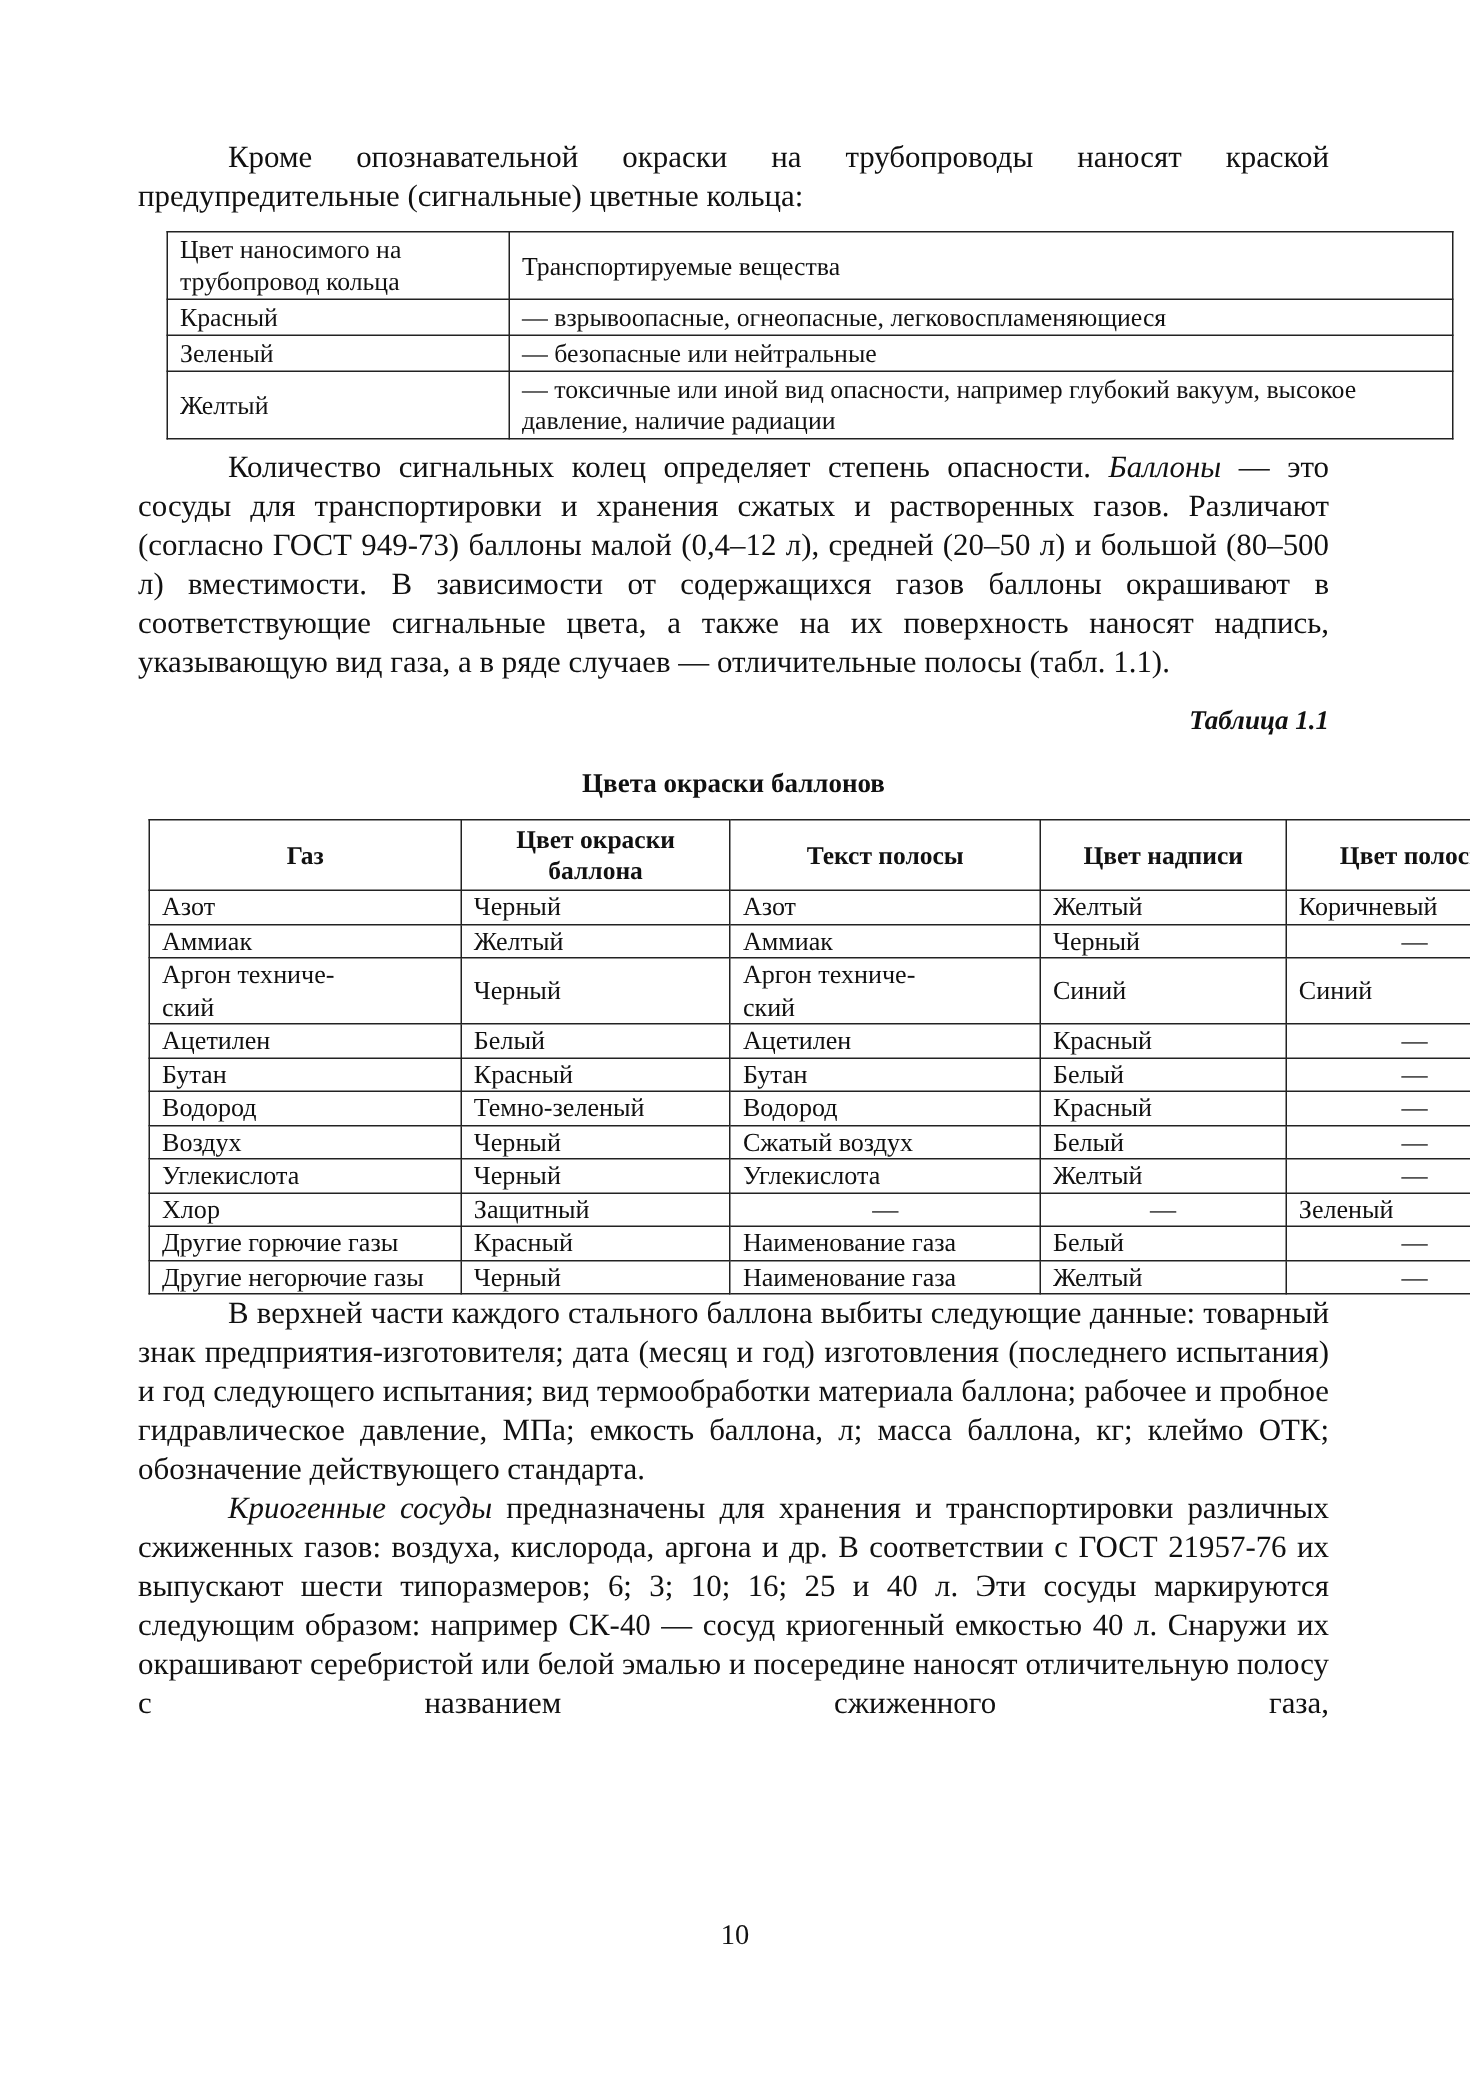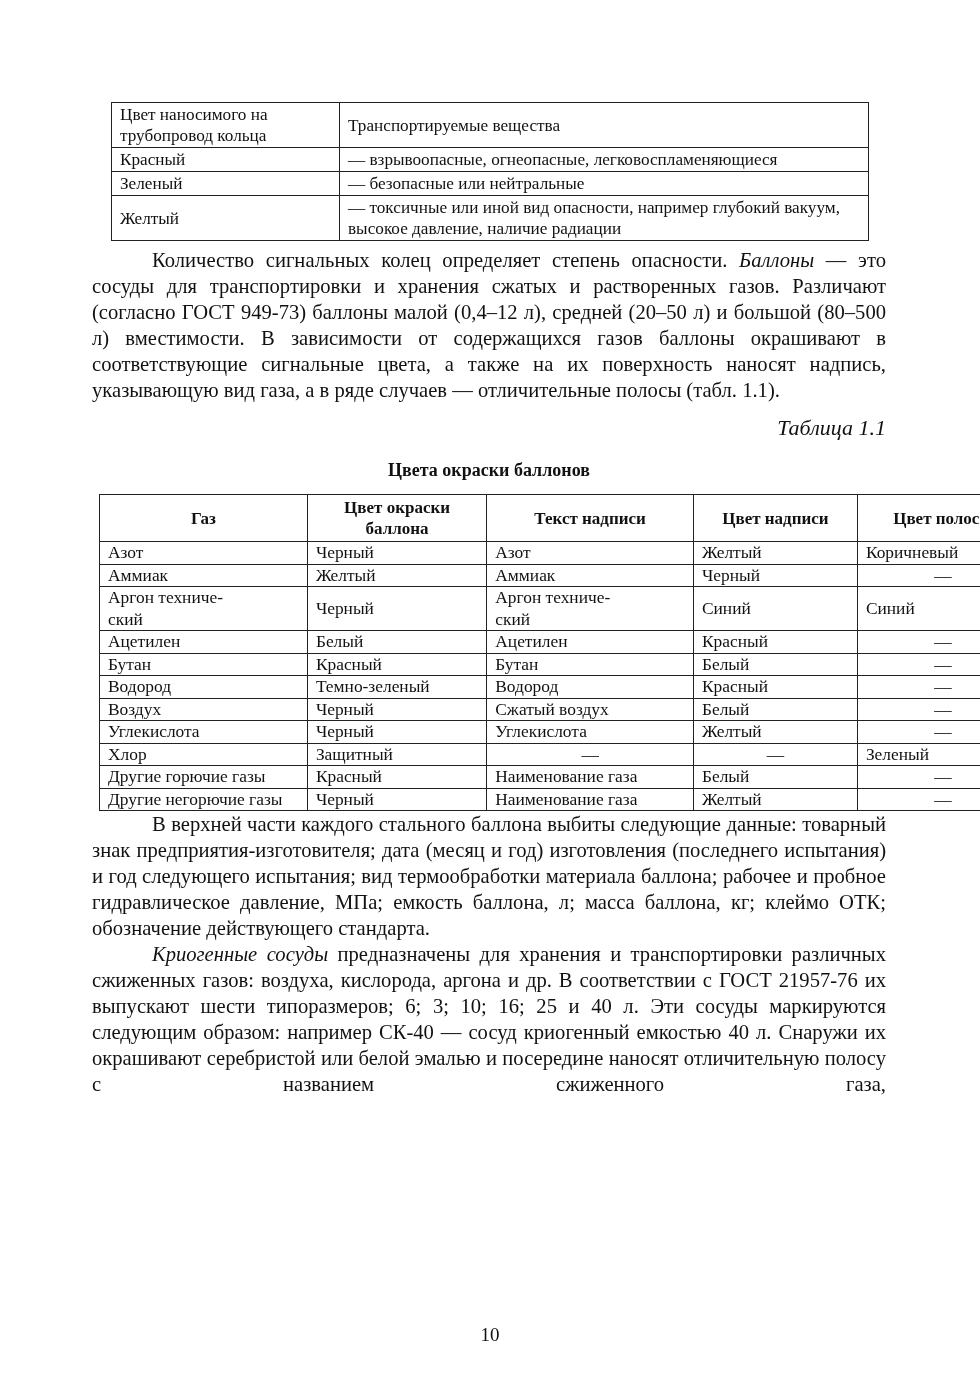--- a/index.html
+++ b/index.html
@@ -10,47 +10,48 @@
   }
   .page { position: absolute; left: 92px; top: 92px; width: 794px; }
   p.para {
     margin: 0; font-size: 20.6px; line-height: 26px; text-align: justify;
     text-indent: 60px; letter-spacing: 0px;
   }
   p.para.last-line-justify { text-align-last: justify; }
   i { font-style: italic; }
 
   table.t1 {
-    border-collapse: collapse; margin: 10px 0 5px 19px; width: 758px;
+    border-collapse: collapse; margin: 10px 0 5px 19px; width: 858px;
     font-size: 17.2px; line-height: 21px;
   }
   table.t1 td { border: 1.3px solid #222; padding: 1px 8px; vertical-align: middle; }
   table.t1 td.c1 { width: 211px; }
 
-  .tbl-num { text-align: right; font-style: italic; font-size: 22px; margin-top: 14px; line-height: 22px; }
+  .tbl-num { text-align: right; font-style: italic; font-size: 18px; margin-top: 14px; line-height: 22px; font-weight: bold; }
   .tbl-title { text-align: center; font-weight: bold; font-size: 18px; margin-top: 21px; margin-bottom: 14px; line-height: 20px; }
 
   table.t2 {
     border-collapse: collapse; margin-left: 7px; width: 930px;
     font-size: 17.4px; line-height: 21.5px;
   }
   table.t2 td, table.t2 th { border: 1.3px solid #222; padding: 0 8px; vertical-align: middle; text-align: left; font-weight: normal; }
   table.t2 th { font-weight: bold; text-align: center; font-size: 17px; line-height: 21px; padding: 2px 6px; }
   table.t2 td.dash { text-align: center; }
   table.t2 col.a { width: 175px; } table.t2 col.b { width: 151px; } table.t2 col.c { width: 174px; }
   table.t2 col.d { width: 138px; } table.t2 col.e { width: 144px; }
 
   .after-table { margin-top: 14px; }
-  .page-num { position: absolute; left: 0; width: 980px; top: 1324px; text-align: center; font-size: 19px; }
+  .page-num { position: absolute; left: 0; width: 980px; top: 1280px; text-align: center; font-size: 19px; }
 </style>
 </head>
 <body>
 
 <div class="page">
 
+  <p class="para">Кроме опознавательной окраски на трубопроводы наносят краской предупредительные (сигнальные) цветные кольца:</p>
 
   <table class="t1">
     <tbody>
         <tr>
       <td class="c1">Цвет наносимого на трубопровод кольца</td>
       <td>Транспортируемые вещества</td>
     </tr>
     <tr>
       <td class="c1">Красный</td>
       <td>— взрывоопасные, огнеопасные, легковоспламеняющиеся</td>
@@ -76,21 +77,21 @@
         <col class="a">
         <col class="b">
         <col class="c">
         <col class="d">
         <col class="e">
       </colgroup>
     <thead>
       <tr>
         <th>Газ</th>
         <th>Цвет окраски баллона</th>
-        <th>Текст надписи</th>
+        <th>Текст полосы</th>
         <th>Цвет надписи</th>
         <th>Цвет полосы</th>
       </tr>
     </thead>
     <tbody id="t2body">
         <tr>
           <td>Азот</td>
           <td>Черный</td>
           <td>Азот</td>
           <td>Желтый</td>

